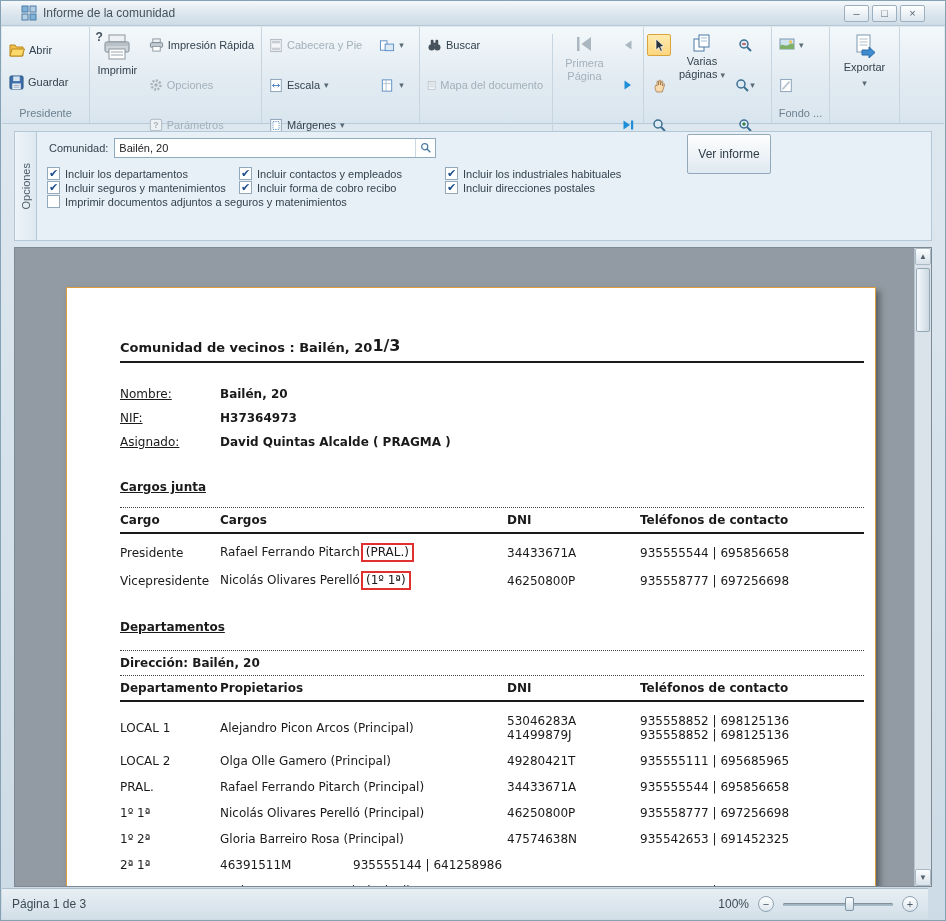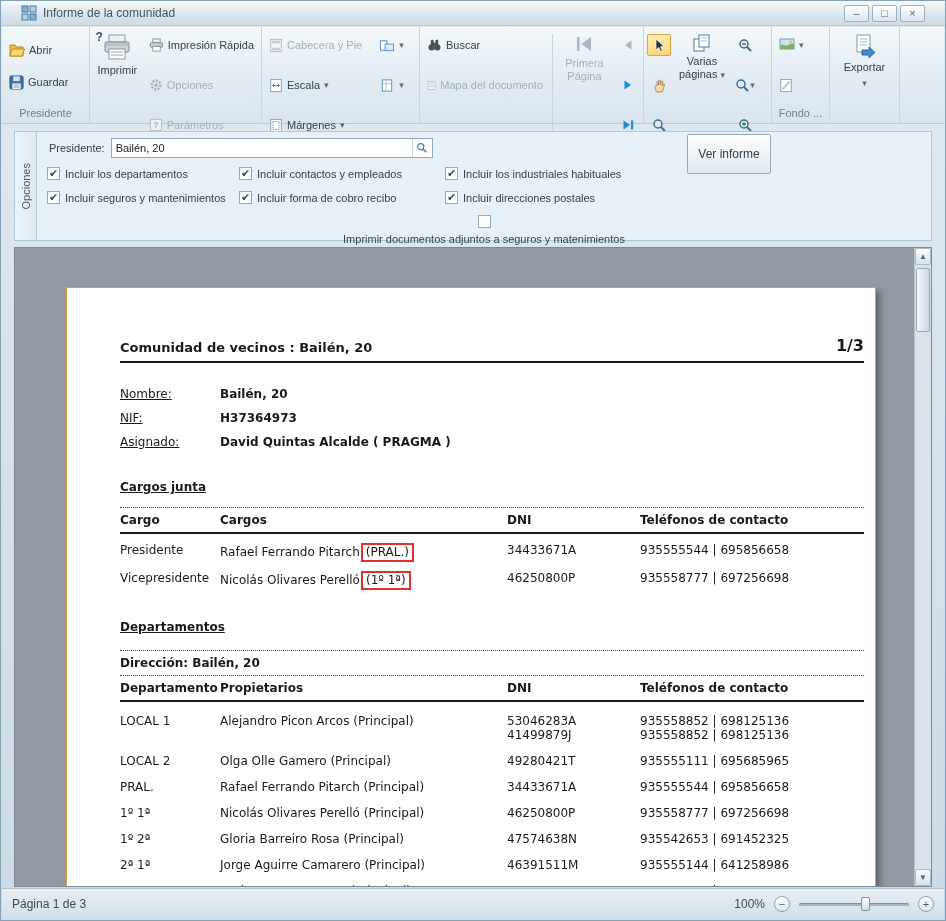--- a/index.html
+++ b/index.html
@@ -40,67 +40,67 @@
   .options{position:absolute;left:13px;right:13px;top:130px;height:110px;background:#e7f0f6;border:1px solid #b3c7d4;display:flex;}
   .opt-tab{width:22px;border-right:1px solid #b3c7d4;background:linear-gradient(90deg,#eef4f8,#dde9f1);
     display:flex;align-items:center;justify-content:center;}
   .opt-tab span{writing-mode:vertical-rl;transform:rotate(180deg);font-size:11px;color:#4c5b66;}
   .opt-content{flex:1;position:relative;padding:6px 10px;}
   .comunidad-row{display:flex;align-items:center;gap:6px;margin-left:2px;}
   .comunidad-label{font-size:11px;color:#33424e;}
   .comunidad-input{width:322px;height:20px;border:1px solid #8fa9bd;background:#fff;display:flex;align-items:center;}
   .comunidad-input input{flex:1;border:0;outline:none;font-size:11px;padding:0 4px;font-family:inherit;color:#222;background:transparent;min-width:0;}
   .search-btn{width:20px;height:18px;display:flex;align-items:center;justify-content:center;border-left:1px solid #ccd8e2;}
-  .cb-grid{margin-top:9px;display:grid;grid-template-columns:192px 206px auto;row-gap:11px;}
+  .cb-grid{margin-top:9px;display:grid;grid-template-columns:192px 206px auto;row-gap:1px;}
   .cb{display:flex;align-items:center;gap:5px;font-size:11px;color:#33424e;cursor:default;}
   .cb-box{width:13px;height:13px;border:1px solid #92a9bc;background:#fff;display:flex;align-items:center;justify-content:center;
     font-size:11px;color:#1d4f8c;line-height:1;flex-shrink:0;}
   .cb-box[data-checked="true"]::before{content:"✔";}
-  .cb-span{grid-column:1 / span 3;flex-direction:column;}
+  .cb-span{grid-column:1 / span 3;}
   .ver-informe{position:absolute;right:160px;top:2px;width:84px;height:40px;border:1px solid #93a9ba;border-radius:2px;
     background:linear-gradient(#fefefe,#dfe9f1);display:flex;align-items:center;justify-content:center;font-size:12px;color:#2f3e4a;}
 
   
   .preview{position:absolute;left:13px;right:13px;top:246px;bottom:33px;background:#929ba3;border:1px solid #7e8a93;overflow:hidden;}
   .page{position:absolute;left:51px;top:39px;width:810px;height:1200px;background:#fff;border:1px solid #dd9f3d;
     box-shadow:4px 4px 6px rgba(35,40,45,0.5);padding:48px 0 0 53px;font-family:"DejaVu Sans",sans-serif;color:#1a1a1a;}
   .page-inner{width:744px;}
-  .rpt-titlerow{display:flex;justify-content:space-between;align-items:flex-end;}
+  .rpt-titlerow{display:flex;justify-content:flex-start;align-items:flex-end;}
   .rpt-title{font-size:13px;font-weight:bold;}
   .rpt-pageno{font-size:16px;font-weight:bold;}
   .title-rule{border-bottom:2px solid #1a1a1a;margin-top:6px;}
   .fields{margin-top:24px;}
   .frow{display:flex;margin-bottom:9px;font-size:12px;line-height:15px;}
   .flabel{width:100px;text-decoration:underline;flex-shrink:0;}
   .fvalue{font-weight:bold;}
   .sec-heading{font-size:12px;font-weight:bold;text-decoration:underline;}
   .mt30{margin-top:30px;} .mt16{margin-top:16px;} .mt13{margin-top:13px;}
   .dotline{border-top:1px dotted #444;}
   .solidline{border-top:2px solid #1a1a1a;}
-  .trow{display:flex;font-size:12px;line-height:14px;}
+  .trow{display:flex;font-size:12px;line-height:14px;align-items:center;}
   .thead{font-weight:bold;padding:5px 0;}
   .c1{width:100px;flex-shrink:0;}
   .c2{width:287px;flex-shrink:0;}
   .c3{width:133px;flex-shrink:0;}
   .c4{flex:1;}
   .crow{margin-top:9px;}
   .drow{margin-top:12px;}
   .line{display:block;}
   .redbox{display:inline-block;border:2px solid #e03030;padding:0 3px;margin-left:1px;line-height:15px;}
 
   
   .vscroll{position:absolute;right:0;top:0;bottom:0;width:17px;background:#dbe3ea;border-left:1px solid #b6c2cc;}
   .sc-btn{position:absolute;left:0;width:16px;height:17px;display:flex;align-items:center;justify-content:center;
     font-size:8px;color:#51616d;background:linear-gradient(#fbfdfe,#d8e2ea);border:1px solid #a9b9c5;border-radius:2px;}
   .sc-up{top:0;} .sc-down{bottom:0;}
   .sc-thumb{position:absolute;left:1px;top:20px;width:14px;height:64px;background:linear-gradient(90deg,#f4f8fb,#ccd9e2);
     border:1px solid #93a7b5;border-radius:2px;}
 
   
-  .statusbar{position:absolute;left:1px;right:1px;bottom:1px;height:31px;display:flex;align-items:center;padding:0 10px;
+  .statusbar{position:absolute;left:1px;right:17px;bottom:1px;height:31px;display:flex;align-items:center;padding:0 10px;
     background:linear-gradient(#e8eff4,#d2dfe8);border-top:1px solid #aebfcc;font-size:12px;color:#3c4a55;}
   .zoom-area{margin-left:auto;display:flex;align-items:center;gap:9px;}
   .zoom-btn{width:16px;height:16px;border:1px solid #8fa3b2;border-radius:50%;background:linear-gradient(#fff,#dde7ee);
     display:flex;align-items:center;justify-content:center;font-size:11px;color:#4c5b66;line-height:1;}
   .zoom-slider{width:110px;height:16px;position:relative;}
   .zoom-track{position:absolute;left:0;right:0;top:7px;height:3px;background:#a7bac7;border-radius:2px;box-shadow:inset 0 1px 1px rgba(0,0,0,.25);}
   .zoom-thumb{position:absolute;left:62px;top:1px;width:9px;height:14px;background:linear-gradient(#fdfefe,#cfdde7);
     border:1px solid #7e94a5;border-radius:2px;}
 </style>
 </head>
@@ -398,21 +398,21 @@
     </div>
 
   </div>
 
   <div class="options">
     <div class="opt-tab">
       <span>Opciones</span>
     </div>
     <div class="opt-content">
       <div class="comunidad-row">
-        <span class="comunidad-label">Presidente:</span>
+        <span class="comunidad-label">Comunidad:</span>
         <span class="comunidad-input">
           <input type="text" value="Bailén, 20" style="">
           <span class="search-btn">
             <svg width="12" height="12" viewBox="0 0 14 14">
               <circle cx="5.5" cy="5.5" r="3.6" fill="none" stroke="#4a7ba6" stroke-width="1.4"></circle>
               <line x1="8.2" y1="8.2" x2="12" y2="12" stroke="#4a7ba6" stroke-width="1.8"></line>
             </svg>
           </span>
         </span>
       </div>
@@ -546,21 +546,20 @@
           <span class="c4">935558777 | 697256698</span>
         </div>
         <div class="trow drow">
           <span class="c1">1º 2ª</span>
           <span class="c2">Gloria Barreiro Rosa (Principal)</span>
           <span class="c3">47574638N</span>
           <span class="c4">935542653 | 691452325</span>
         </div>
         <div class="trow drow">
           <span class="c1">2ª 1ª</span>
-          <span class="c2">Jorge Aguirre Camarero (Principal)</span>
           <span class="c3">46391511M</span>
           <span class="c4">935555144 | 641258986</span>
         </div>
         <div class="trow drow">
           <span class="c1">2º 2ª</span>
           <span class="c2">Carlos Saenz Aguayo (Principal)</span>
           <span class="c3">47434149F</span>
           <span class="c4">935555124 | 698475965</span>
         </div>
 

